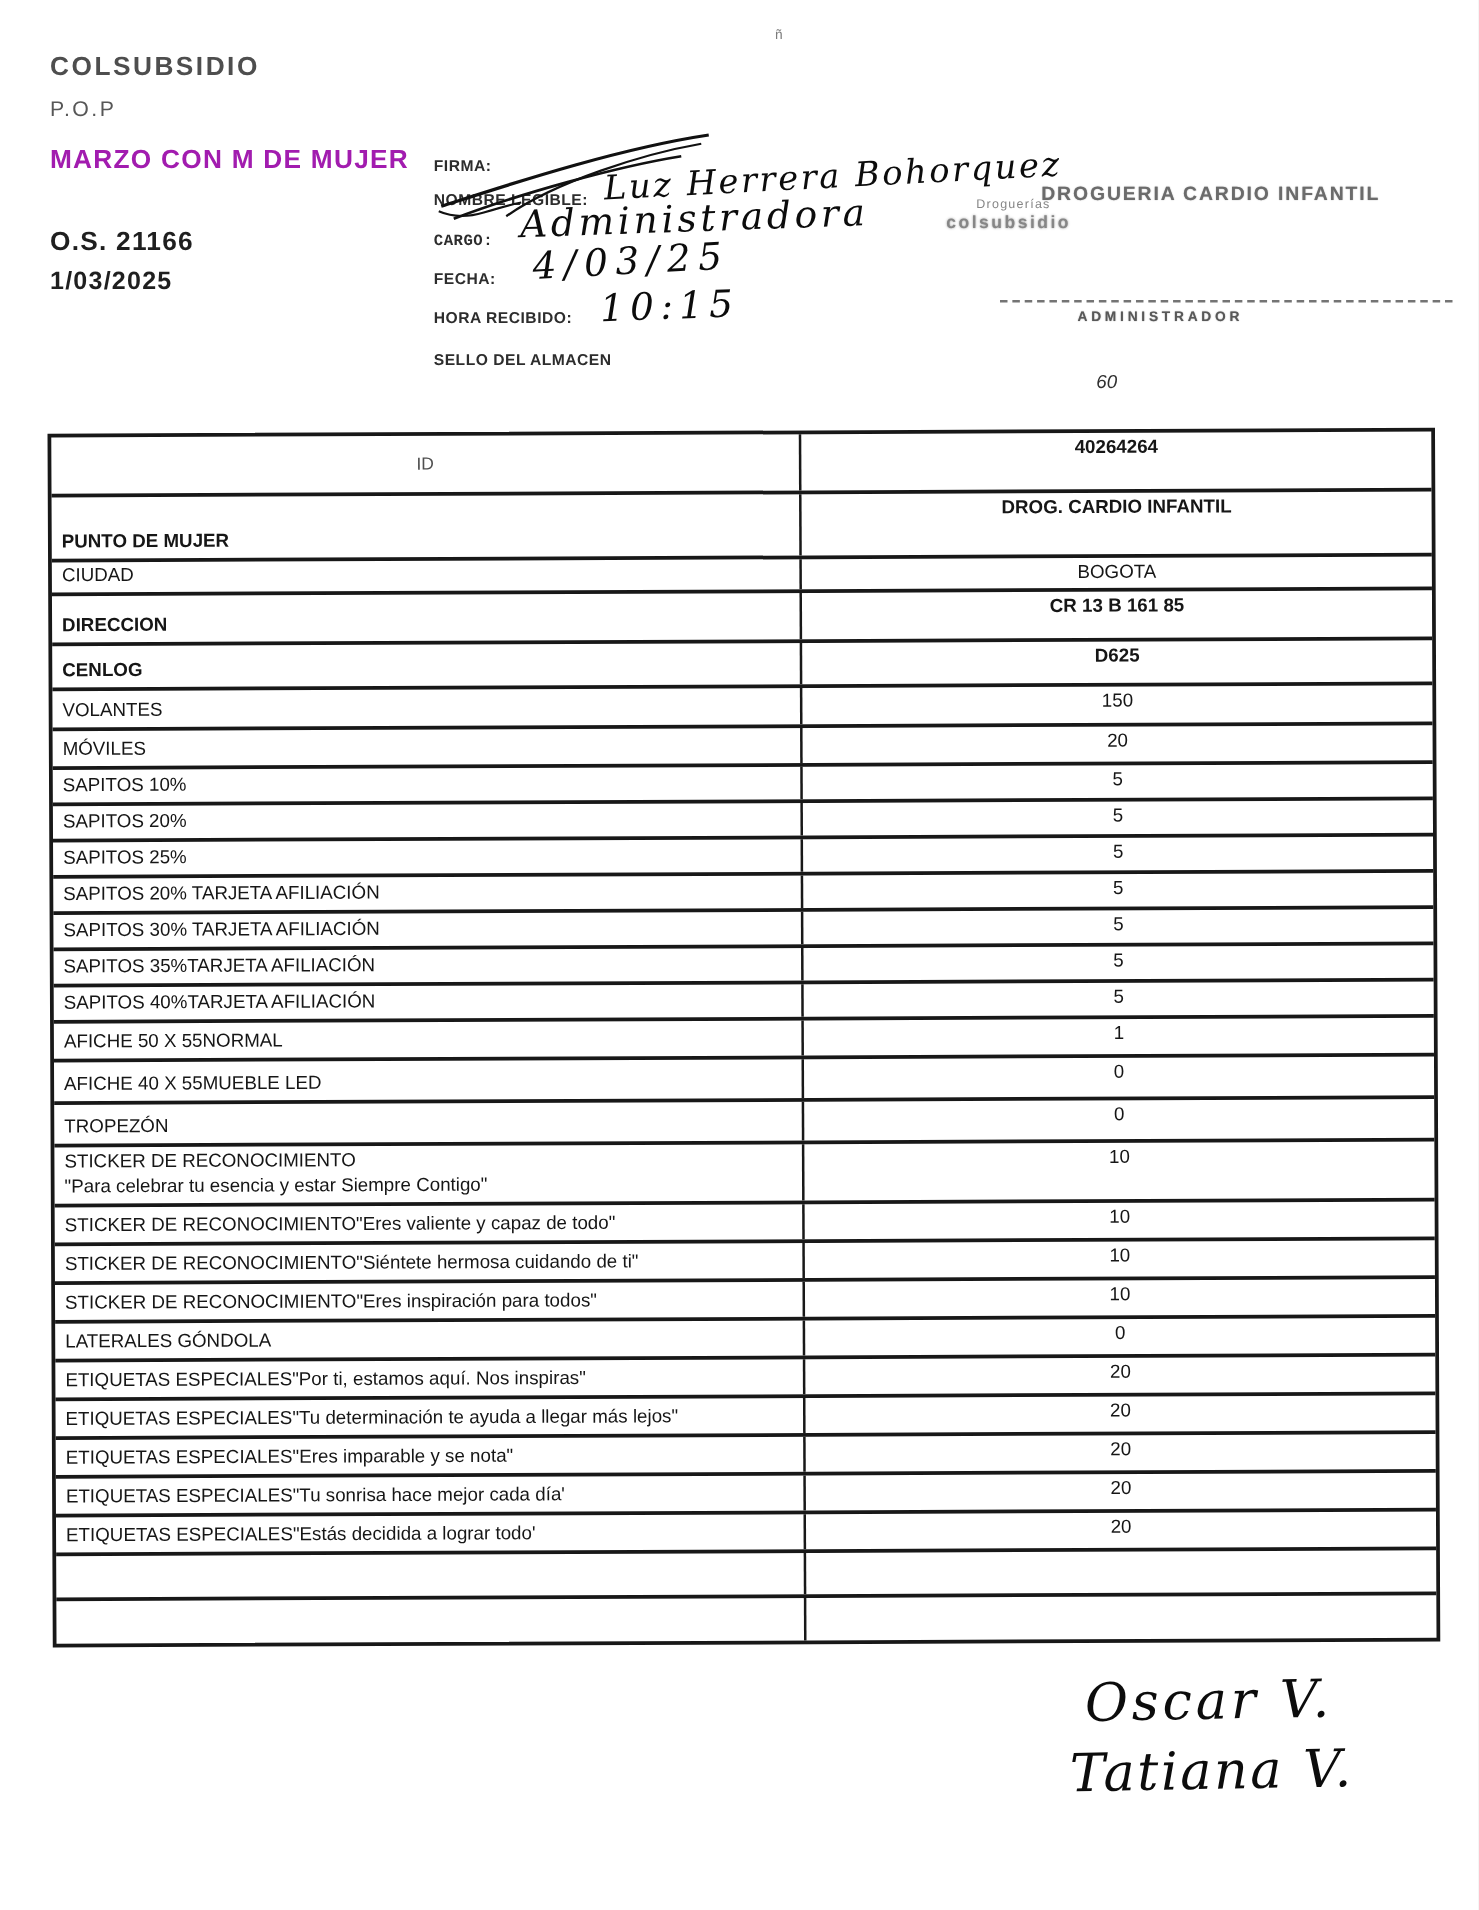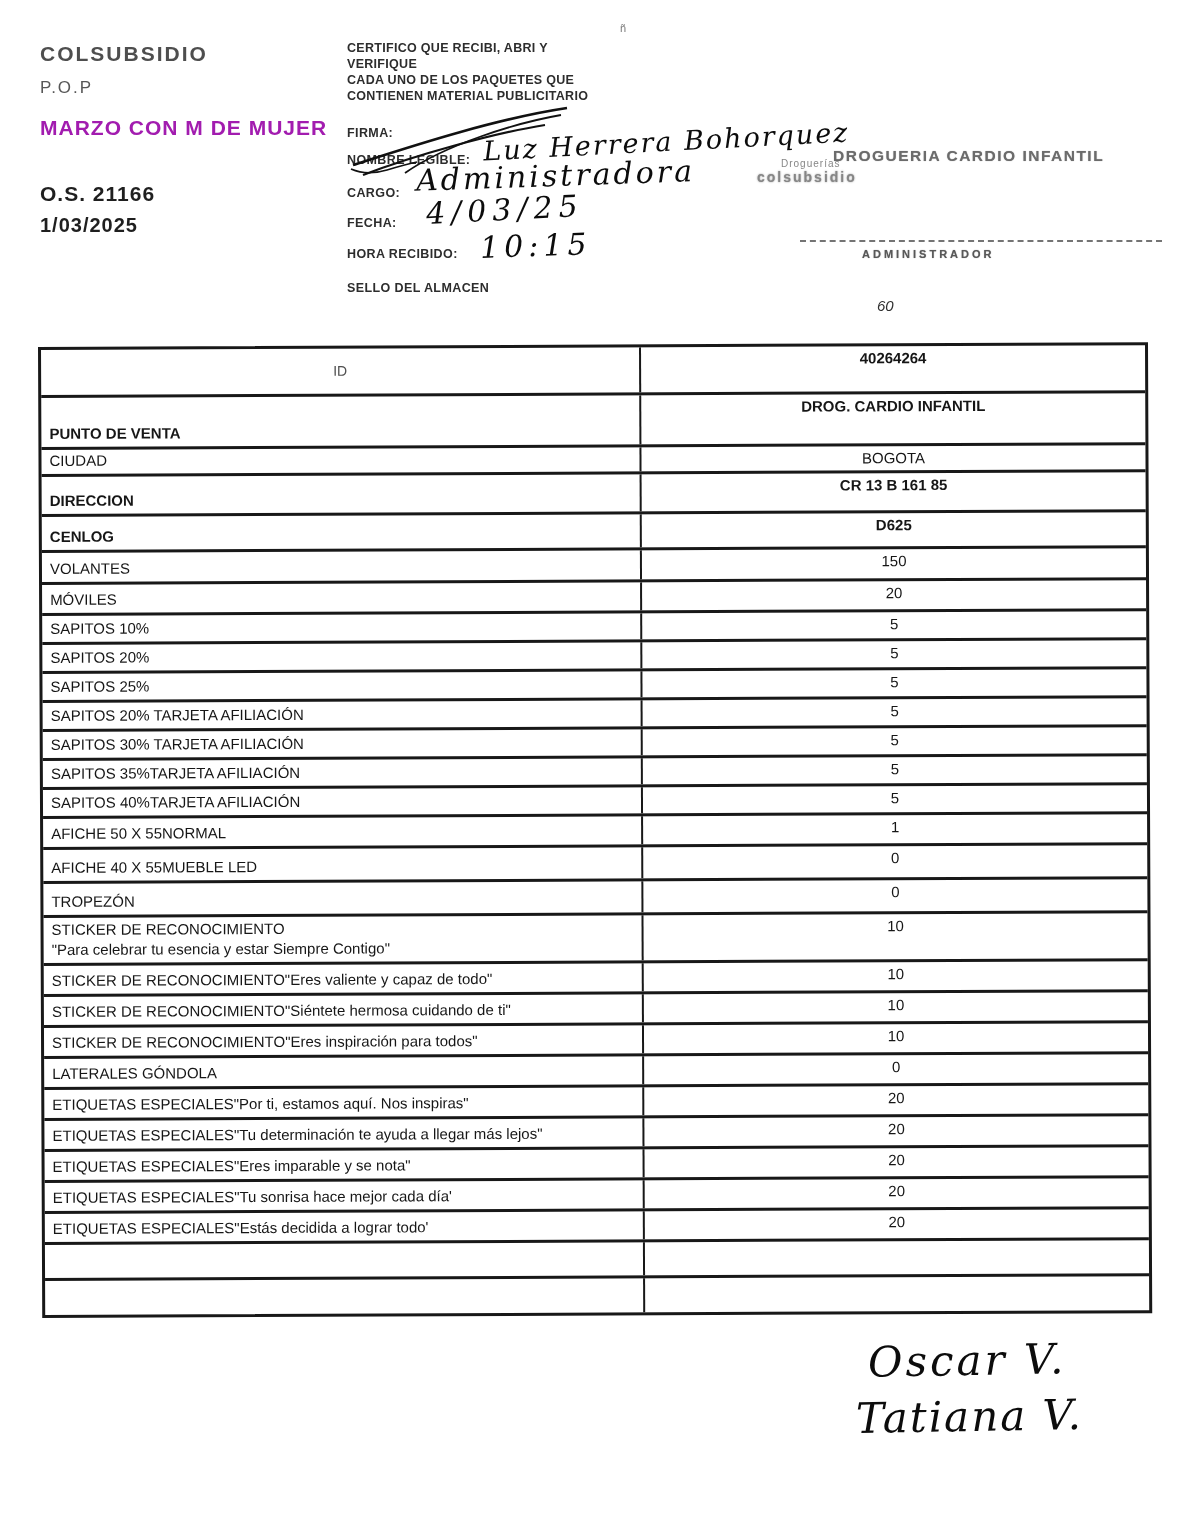--- a/index.html
+++ b/index.html
@@ -14,21 +14,21 @@
   .pop{font-size:17px;color:#575757;letter-spacing:2px;margin-top:12px;}
   .campaign{font-size:21px;font-weight:bold;color:#a21caf;letter-spacing:1px;margin-top:18px;}
   .os-number{position:absolute;left:40px;top:182px;font-size:21px;font-weight:bold;color:#1f1f1f;letter-spacing:1px;}
   .os-date{position:absolute;left:40px;top:214px;font-size:20px;font-weight:bold;color:#1f1f1f;letter-spacing:1px;}
   
   .cert{position:absolute;left:347px;top:40px;width:310px;}
   .cert-line{font-size:12.5px;font-weight:bold;color:#2d2d2d;line-height:16px;letter-spacing:.3px;}
   .flabel{position:absolute;left:347px;font-size:12.5px;font-weight:bold;color:#2d2d2d;letter-spacing:.4px;}
   .lb-firma{top:126px;}
   .lb-nombre{top:153px;}
-  .lb-cargo{top:186px;}
+  .lb-cargo{top:186px;font-family:Liberation Mono, monospace;}
   .lb-fecha{top:216px;}
   .lb-hora{top:247px;}
   .lb-sello{top:281px;}
   
   .hw{position:absolute;font-family:"DejaVu Serif",serif;font-style:italic;color:#0c0c0c;white-space:nowrap;}
   .hw-nombre{left:483px;top:126px;font-size:27px;letter-spacing:2px;transform:rotate(-3deg);}
   .hw-cargo{left:416px;top:158px;font-size:30px;letter-spacing:3px;transform:rotate(-2deg);}
   .hw-fecha{left:426px;top:192px;font-size:30px;letter-spacing:6px;transform:rotate(-3deg);}
   .hw-hora{left:480px;top:228px;font-size:30px;letter-spacing:5px;transform:rotate(-2deg);}
   .hw-oscar{left:868px;top:1336px;font-size:42px;letter-spacing:3px;transform:rotate(-1deg);}
@@ -74,26 +74,20 @@
   <div class="hdr-left">
     <div class="company">COLSUBSIDIO</div>
     <div class="pop">P.O.P</div>
     <div class="campaign">MARZO CON M DE MUJER</div>
   </div>
   <div class="os-number">O.S. 21166</div>
   <div class="os-date">1/03/2025</div>
 
   <div class="artifact">ñ</div>
 
-  <div class="cert">
-    <div class="cert-line">CERTIFICO QUE RECIBI, ABRI Y</div>
-    <div class="cert-line">VERIFIQUE</div>
-    <div class="cert-line">CADA UNO DE LOS PAQUETES QUE</div>
-    <div class="cert-line">CONTIENEN MATERIAL PUBLICITARIO</div>
-  </div>
   <div class="flabel lb-firma">FIRMA:</div>
   <div class="flabel lb-nombre">NOMBRE LEGIBLE:</div>
   <div class="flabel lb-cargo">CARGO:</div>
   <div class="flabel lb-fecha">FECHA:</div>
   <div class="flabel lb-hora">HORA RECIBIDO:</div>
   <div class="flabel lb-sello">SELLO DEL ALMACEN</div>
 
   <svg class="sig" viewBox="0 0 235 78">
     <path d="M10,62 C60,46 150,16 224,5" stroke="#111" stroke-width="2.6" fill="none"></path>
     <path d="M20,72 C72,52 152,30 202,22" stroke="#111" stroke-width="2.2" fill="none"></path>
@@ -117,21 +111,21 @@
 
   <div class="mtable" id="mtable">
       <div class="trow" style="min-height: 48px;">
         <div class="tlabel c">
           <span>ID</span>
         </div>
         <div class="tvalue b">40264264</div>
       </div>
       <div class="trow" style="min-height: 52px;">
         <div class="tlabel b">
-          <span>PUNTO DE VENTA</span>
+          <span>PUNTO DE MUJER</span>
         </div>
         <div class="tvalue b">DROG. CARDIO INFANTIL</div>
       </div>
       <div class="trow" style="min-height: 27px;">
         <div class="tlabel">
           <span>CIUDAD</span>
         </div>
         <div class="tvalue">BOGOTA</div>
       </div>
       <div class="trow" style="min-height: 40px;">

